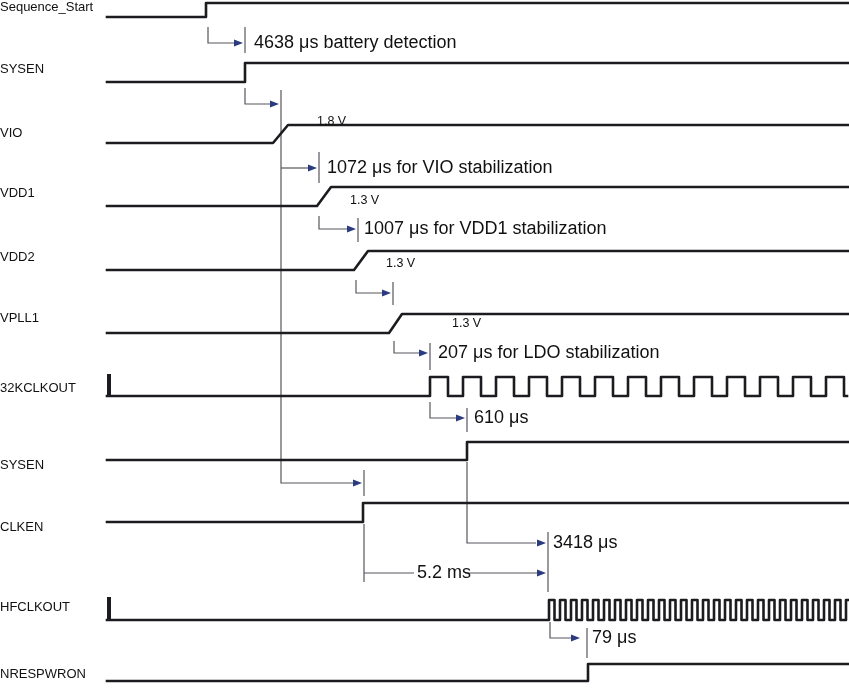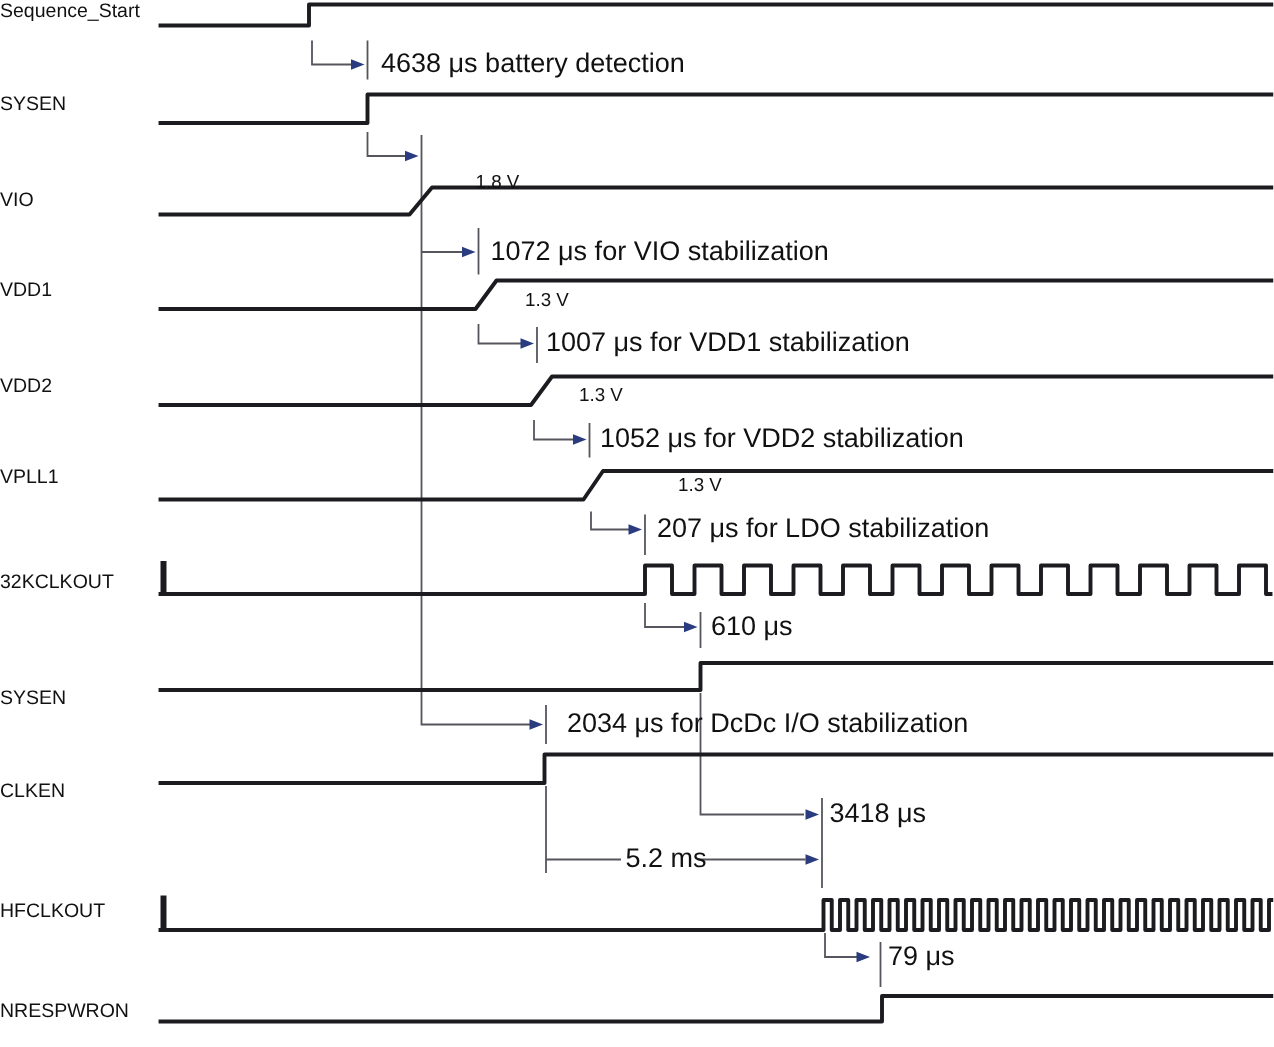--- a/index.html
+++ b/index.html
@@ -113,23 +113,21 @@
   <div class="sig-label" style="top:667px">NRESPWRON</div>
 
   <div class="vlabel" style="left:317px;top:114px">1.8 V</div>
   <div class="vlabel" style="left:350px;top:193px">1.3 V</div>
   <div class="vlabel" style="left:386px;top:256px">1.3 V</div>
   <div class="vlabel" style="left:452px;top:316px">1.3 V</div>
 
   <div class="ann" style="left:254px;top:35px">4638 μs battery detection</div>
   <div class="ann" style="left:327px;top:160px">1072 μs for VIO stabilization</div>
   <div class="ann" style="left:364px;top:221px">1007 μs for VDD1 stabilization</div>
-  <div class="ann" style="left:400px;top:285px">1052 μs for VDD2 stabilization</div>
   <div class="ann" style="left:438px;top:345px">207 μs for LDO stabilization</div>
   <div class="ann" style="left:474px;top:410px">610 μs</div>
-  <div class="ann" style="left:378px;top:475px">2034 μs for DcDc I/O stabilization</div>
   <div class="ann" style="left:553px;top:535px">3418 μs</div>
   <div class="ann" style="left:417px;top:565px;width:46px;text-align:right">5.2 ms</div>
   <div class="ann" style="left:592px;top:630px">79 μs</div>
 
   <div class="figid">032-011</div>
 
 </div>
 
 </body></html>

